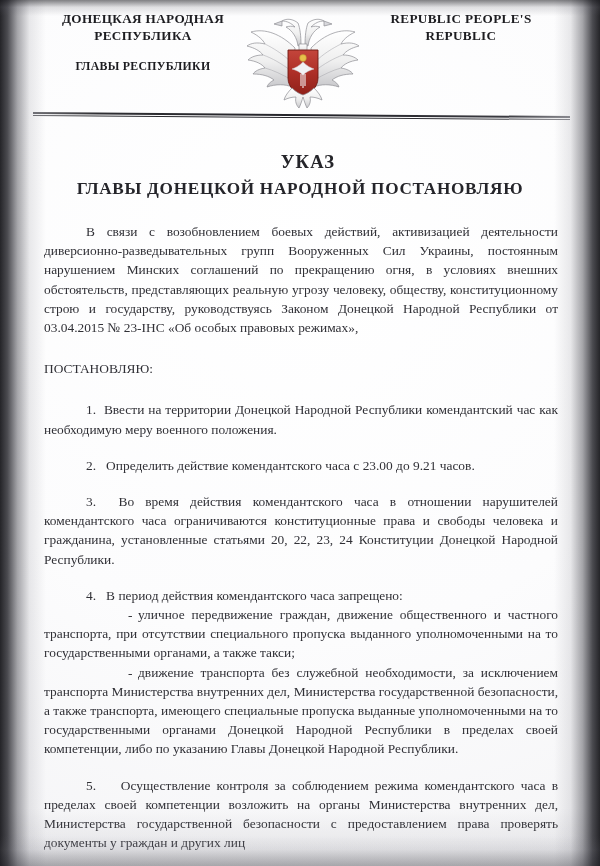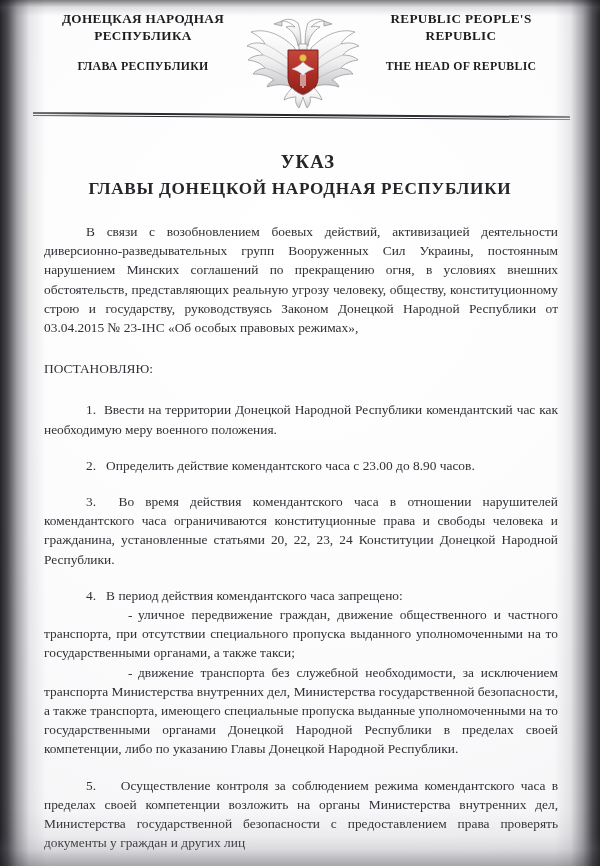--- a/index.html
+++ b/index.html
@@ -198,21 +198,21 @@
 
 <div id="page">
   <div class="paper"></div>
 
   <div class="content">
 
     <div class="letterhead">
 
       <div class="lh-col lh-left">
         <div class="lh-title">ДОНЕЦКАЯ НАРОДНАЯ РЕСПУБЛИКА</div>
-        <div class="lh-sub">ГЛАВА РЕСПУБЛИКИ</div>
+        <div class="lh-sub">ГЛАВЫ РЕСПУБЛИКИ</div>
       </div>
 
       <div class="emblem">
         <svg width="120" height="100" viewBox="0 0 120 100" xmlns="http://www.w3.org/2000/svg">
           <defs>
             <linearGradient id="silver" x1="0" y1="0" x2="0" y2="1">
               <stop offset="0%" stop-color="#ffffff"></stop>
               <stop offset="55%" stop-color="#efefef"></stop>
               <stop offset="100%" stop-color="#c9c9cc"></stop>
             </linearGradient>
@@ -267,48 +267,47 @@
                      C52,89 53,93 56,96 C58,92 59,88 60,85
                      C61,88 62,92 64,96 C67,93 68,89 67,85
                      C71,85 75,86 79,88 C78,84 75,80 71,76
                      C67,80 63,82 60,83 C57,82 53,80 49,76 Z"></path>
           </g>
         </svg>
       </div>
 
       <div class="lh-col lh-right">
         <div class="lh-title">REPUBLIC PEOPLE'S REPUBLIC</div>
-        <div class="lh-sub">THE HEAD OF REPUBLIC</div>
       </div>
     </div>
 
     <div class="rule">
       <span class="r1"></span>
       <span class="r2"></span>
     </div>
 
     <div class="doc-title">
       <div class="line1">УКАЗ</div>
-      <div class="line2">ГЛАВЫ ДОНЕЦКОЙ НАРОДНАЯ РЕСПУБЛИКИ</div>
+      <div class="line2">ГЛАВЫ ДОНЕЦКОЙ НАРОДНОЙ ПОСТАНОВЛЯЮ</div>
     </div>
 
     <div class="body-text">
 
       <p class="para indent">В связи с возобновлением боевых действий, активизацией деятельности диверсионно-разведывательных групп Вооруженных Сил Украины, постоянным нарушением Минских соглашений по прекращению огня, в условиях внешних обстоятельств, представляющих реальную угрозу человеку, обществу, конституционному строю и государству, руководствуясь Законом Донецкой Народной Республики от 03.04.2015 № 23-IHC «Об особых правовых режимах»,</p>
 
       <p class="para gap-lg noj">ПОСТАНОВЛЯЮ:</p>
 
       <p class="para indent gap-lg">
         <span>1.</span>
         <span>&nbsp;</span><span>Ввести на территории Донецкой Народной Республики комендантский час как необходимую меру военного положения.</span>
       </p>
 
       <p class="para indent gap-md">
         <span>2.</span>
-        <span>&nbsp;&nbsp;</span><span>Определить действие комендантского часа с 23.00 до 8.90 часов.</span>
+        <span>&nbsp;&nbsp;</span><span>Определить действие комендантского часа с 23.00 до 9.21 часов.</span>
       </p>
 
       <p class="para indent gap-md">
         <span>3.</span>
         <span>&nbsp;</span><span>Во время действия комендантского часа в отношении нарушителей комендантского часа ограничиваются конституционные права и свободы человека и гражданина, установленные статьями 20, 22, 23, 24 Конституции Донецкой Народной Республики.</span>
       </p>
 
       <p class="para indent gap-md noj">
         <span>4.</span>
         <span>&nbsp;&nbsp;</span><span>В период действия комендантского часа запрещено:</span>

